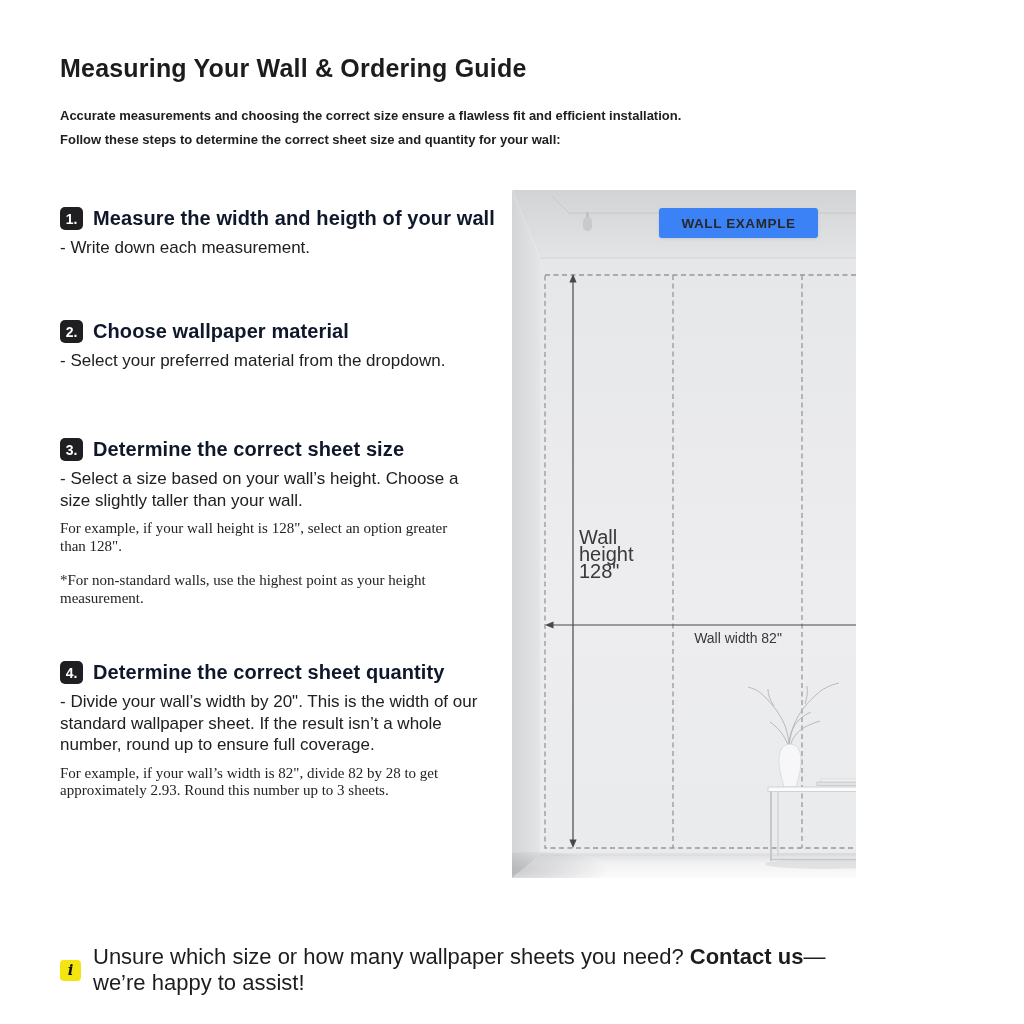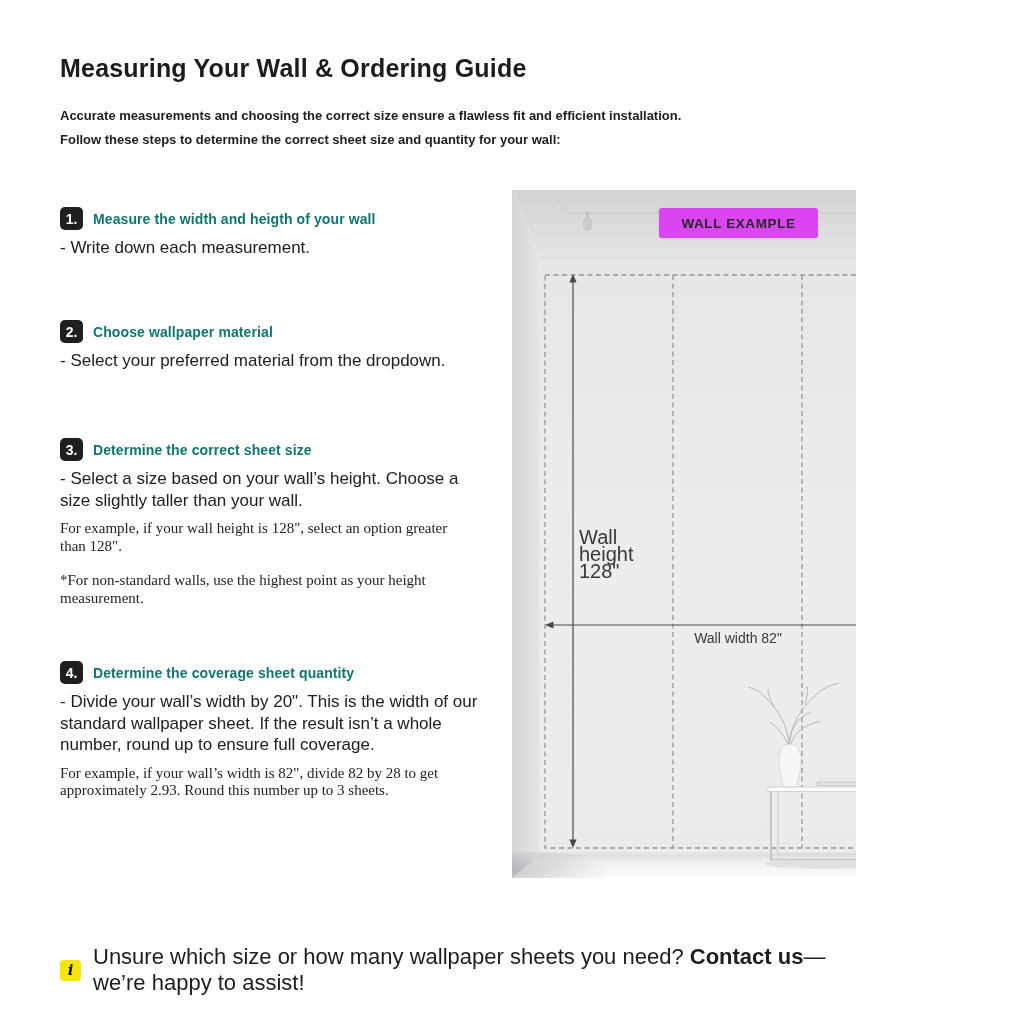--- a/index.html
+++ b/index.html
@@ -16,28 +16,28 @@
     position:absolute;left:60px;top:104px;margin:0;width:950px;
     font-size:13px;line-height:24px;font-weight:700;color:#202022;
   }
   .step{position:absolute;left:60px;width:470px;}
   .s1{top:207px;} .s2{top:320px;} .s3{top:438px;} .s4{top:661px;}
   .step-head{display:flex;align-items:center;gap:10px;}
   .badge{
     flex:0 0 auto;width:23px;height:23px;border-radius:5px;background:#1f1f21;color:#ffffff;
     font-size:14px;font-weight:700;display:flex;align-items:center;justify-content:center;
   }
-  .step-title{font-size:14px;font-weight:700;color:#0f766e;letter-spacing:.1px;}
+  .step-title{font-size:20px;font-weight:700;color:#0f172a;letter-spacing:.1px;}
   .step-body{margin:7px 0 0 0;font-size:17px;line-height:21.5px;color:#202022;}
   .fine{margin:9px 0 0 0;font-size:15px;line-height:17.5px;color:#232325;font-family:Liberation Serif, serif;}
   .note{margin-top:17px;}
   .wall-example{position:absolute;left:512px;top:190px;width:456px;height:688px;margin:0;}
   .wall-example svg{position:absolute;left:0;top:0;}
   .we-badge{
-    position:absolute;left:147px;top:18px;width:159px;height:30px;background:#d946ef;border-radius:3px;
+    position:absolute;left:147px;top:18px;width:159px;height:30px;background:#3b82f6;border-radius:3px;
     box-shadow:0 1px 3px rgba(0,0,0,.10);display:flex;align-items:center;justify-content:center;
     font-size:13.5px;font-weight:700;letter-spacing:.6px;color:#28282a;
   }
   .we-height{position:absolute;left:67px;top:339px;font-size:20px;line-height:17px;color:#39393b;}
   .we-width{position:absolute;left:33px;top:440px;width:386px;text-align:center;font-size:14px;color:#39393b;}
   .footer-note{position:absolute;left:60px;top:944px;display:flex;align-items:center;gap:12px;}
   .info-icon{
     flex:0 0 auto;width:21px;height:21px;border-radius:4px;background:#f3e50d;color:#111;
     font-family:"DejaVu Serif",serif;font-style:italic;font-weight:700;font-size:15px;
     display:flex;align-items:center;justify-content:center;
@@ -79,21 +79,21 @@
 size slightly taller than your wall.</p>
     <p class="fine pre">For example, if your wall height is 128", select an option greater
 than 128".</p>
     <p class="fine note pre">*For non-standard walls, use the highest point as your height
 measurement.</p>
   </section>
 
   <section class="step s4">
     <div class="step-head">
       <span class="badge">4.</span>
-      <span class="step-title">Determine the coverage sheet quantity</span>
+      <span class="step-title">Determine the correct sheet quantity</span>
     </div>
     <p class="step-body pre">- Divide your wall’s width by 20". This is the width of our
 standard wallpaper sheet. If the result isn’t a whole
 number, round up to ensure full coverage.</p>
     <p class="fine pre">For example, if your wall’s width is 82", divide 82 by 28 to get
 approximately 2.93. Round this number up to 3 sheets.</p>
   </section>
 
   <figure class="wall-example">
     <svg width="456" height="688" viewBox="0 0 456 688">

